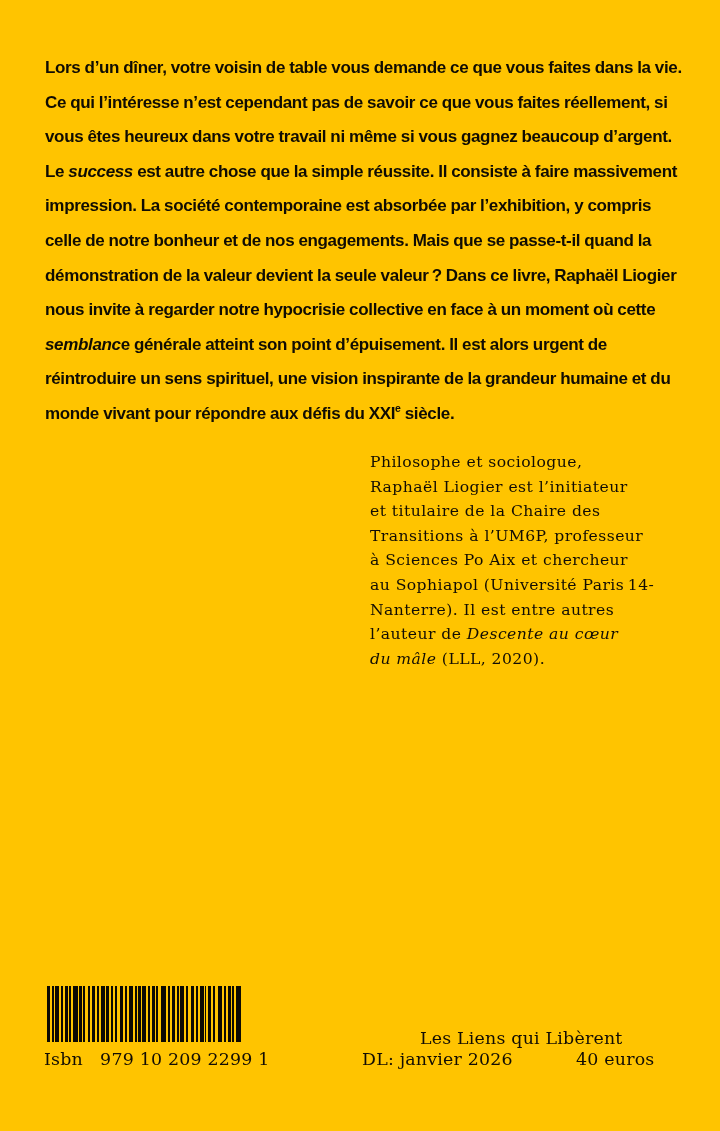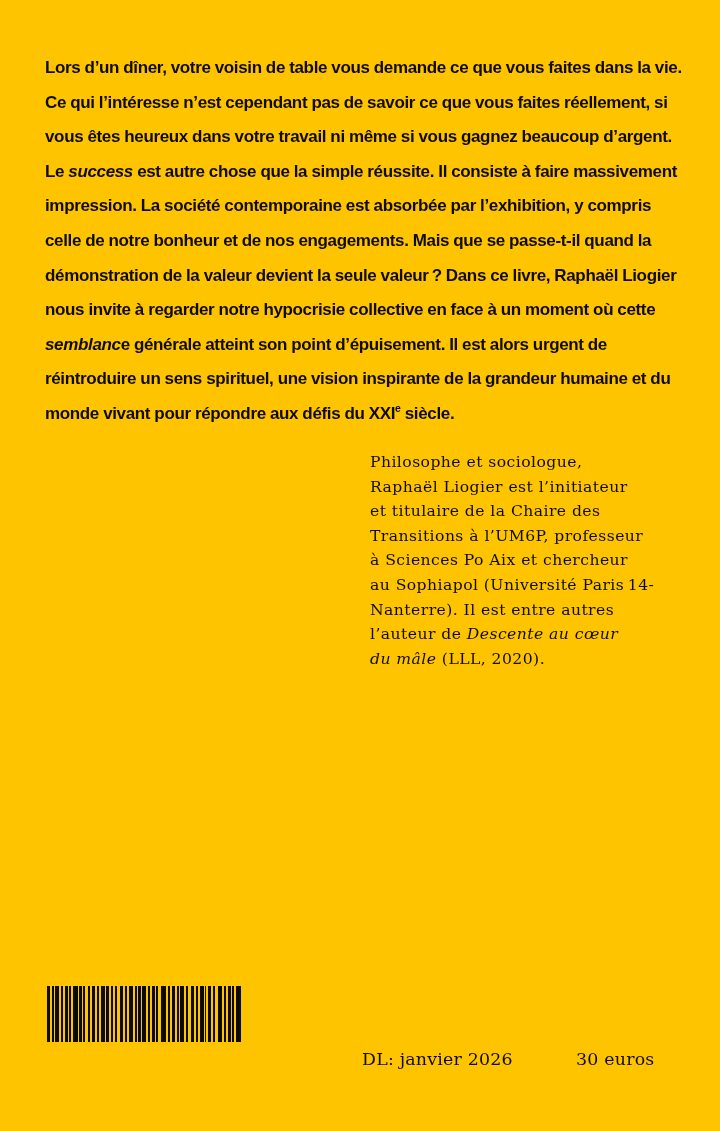--- a/index.html
+++ b/index.html
@@ -235,17 +235,19 @@
         <i class="s" style="width: 1.96985px;"></i>
         <i style="width: 2.95477px;"></i>
         <i class="s" style="width: 0.984925px;"></i>
         <i style="width: 1.96985px;"></i>
         <i class="s" style="width: 1.96985px;"></i>
         <i style="width: 4.92462px;"></i>
         <i class="s" style="width: 1.96985px;"></i>
       </div>
   </div>
 
-
+  <div class="isbn-line">Isbn   979 10 209 2299 1</div>
+
+  <div class="publisher">Les Liens qui Libèrent</div>
   <div class="depot">DL: janvier 2026</div>
-  <div class="price">30 euros</div>
+  <div class="price">40 euros</div>
 
 </div>
 
 </body></html>

